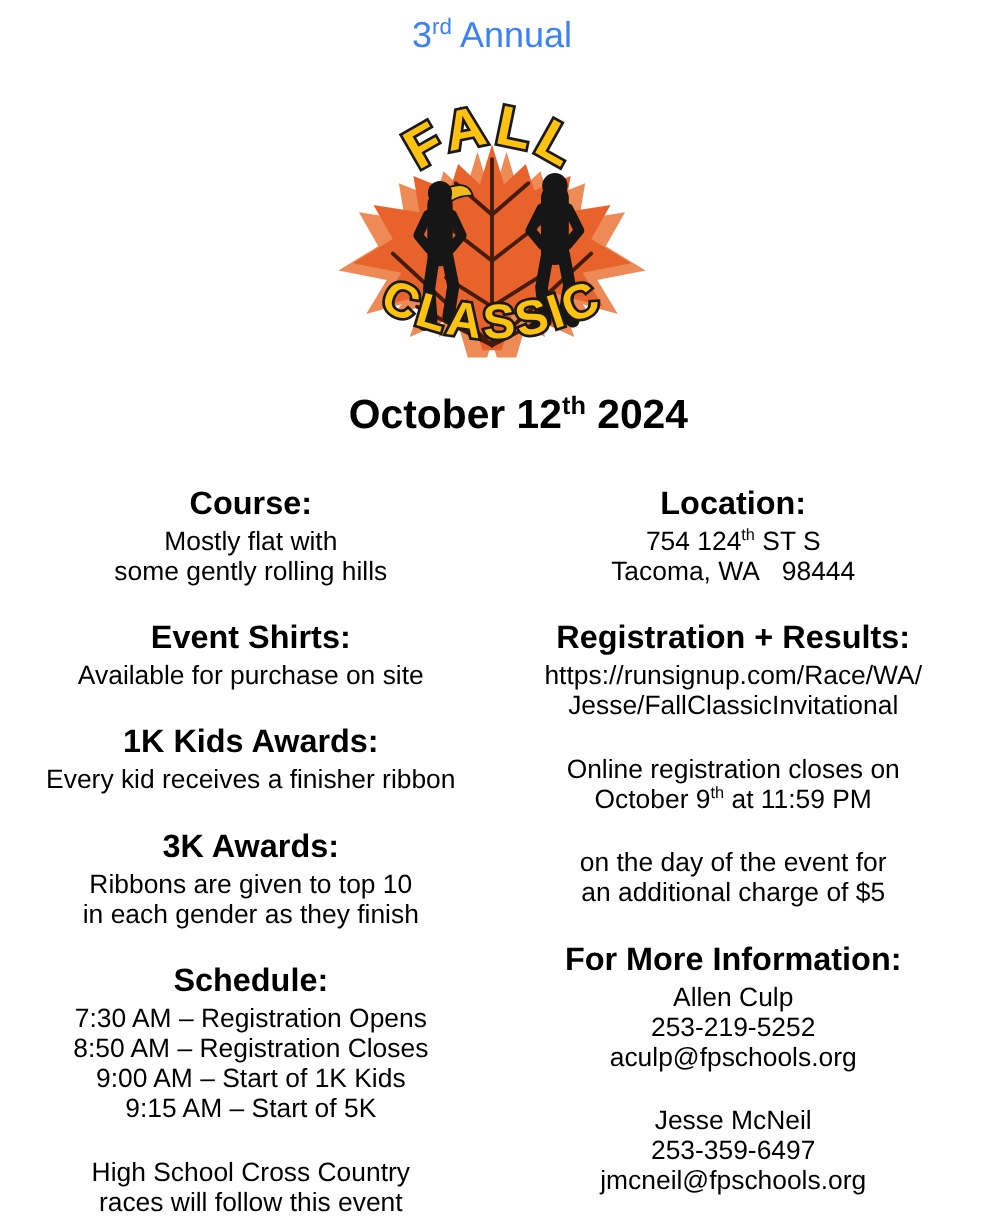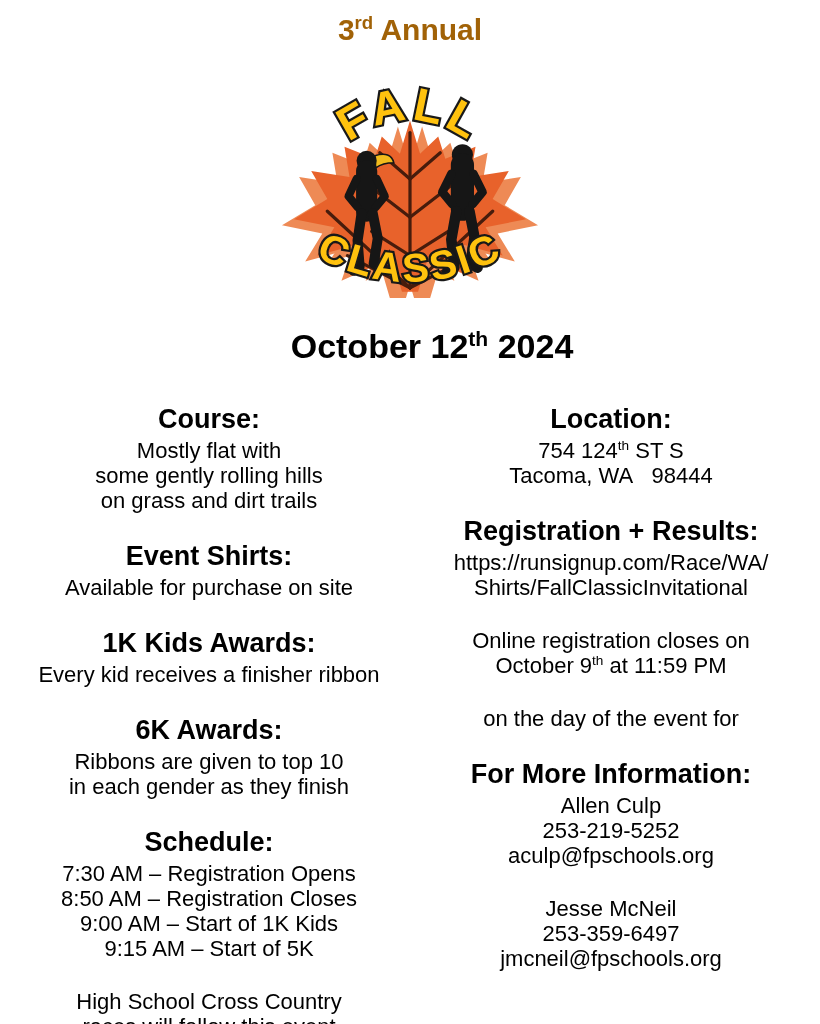--- a/index.html
+++ b/index.html
@@ -7,23 +7,23 @@
     width: 820px; height: 1024px;
     background: #ffffff;
     color: #000000;
     font-family: "Liberation Sans", sans-serif;
     overflow: hidden;
   }
   .flyer { width: 820px; height: 1024px; text-align: center; box-sizing: border-box; padding-top: 12px; }
 
   .annual {
     font-size: 30px;
-    font-weight: bold;
+    font-weight: normal;
     line-height: 36px;
-    color: #a16207;
+    color: #3b82f6;
   }
   .annual sup, .date sup, .section-line sup {
     font-size: 0.62em;
     vertical-align: super;
     line-height: 0;
   }
 
   .logo-wrap { width: 286px; height: 252px; margin: 10px auto 0; }
   .logo-wrap svg { display: block; }
 
@@ -125,32 +125,31 @@
   </div>
 
   <div class="date">October 12<sup>th</sup> 2024</div>
 
   <main class="columns">
     <div class="col" id="col-left">
         <section class="flyer-section">
           <h2 class="section-heading">Course:</h2>
           <p class="section-line">Mostly flat with</p>
           <p class="section-line">some gently rolling hills</p>
-          <p class="section-line">on grass and dirt trails</p>
         </section>
         <section class="flyer-section">
           <h2 class="section-heading">Event Shirts:</h2>
           <p class="section-line">Available for purchase on site</p>
         </section>
         <section class="flyer-section">
           <h2 class="section-heading">1K Kids Awards:</h2>
           <p class="section-line">Every kid receives a finisher ribbon</p>
         </section>
         <section class="flyer-section">
-          <h2 class="section-heading">6K Awards:</h2>
+          <h2 class="section-heading">3K Awards:</h2>
           <p class="section-line">Ribbons are given to top 10</p>
           <p class="section-line">in each gender as they finish</p>
         </section>
         <section class="flyer-section">
           <h2 class="section-heading">Schedule:</h2>
           <p class="section-line">7:30 AM – Registration Opens</p>
           <p class="section-line">8:50 AM – Registration Closes</p>
           <p class="section-line">9:00 AM – Start of 1K Kids</p>
           <p class="section-line">9:15 AM – Start of 5K</p>
         </section>
@@ -161,28 +160,29 @@
       </div>
     <div class="col" id="col-right">
         <section class="flyer-section">
           <h2 class="section-heading">Location:</h2>
           <p class="section-line">754 124<sup>th</sup> ST S</p>
           <p class="section-line">Tacoma, WA&nbsp;&nbsp; 98444</p>
         </section>
         <section class="flyer-section">
           <h2 class="section-heading">Registration + Results:</h2>
           <p class="section-line">https://runsignup.com/Race/WA/</p>
-          <p class="section-line">Shirts/FallClassicInvitational</p>
+          <p class="section-line">Jesse/FallClassicInvitational</p>
         </section>
         <section class="flyer-section">
           <p class="section-line">Online registration closes on</p>
           <p class="section-line">October 9<sup>th</sup> at 11:59 PM</p>
         </section>
         <section class="flyer-section">
           <p class="section-line">on the day of the event for</p>
+          <p class="section-line">an additional charge of $5</p>
         </section>
         <section class="flyer-section">
           <h2 class="section-heading">For More Information:</h2>
           <p class="section-line">Allen Culp</p>
           <p class="section-line">253-219-5252</p>
           <p class="section-line">aculp@fpschools.org</p>
         </section>
         <section class="flyer-section">
           <p class="section-line">Jesse McNeil</p>
           <p class="section-line">253-359-6497</p>

